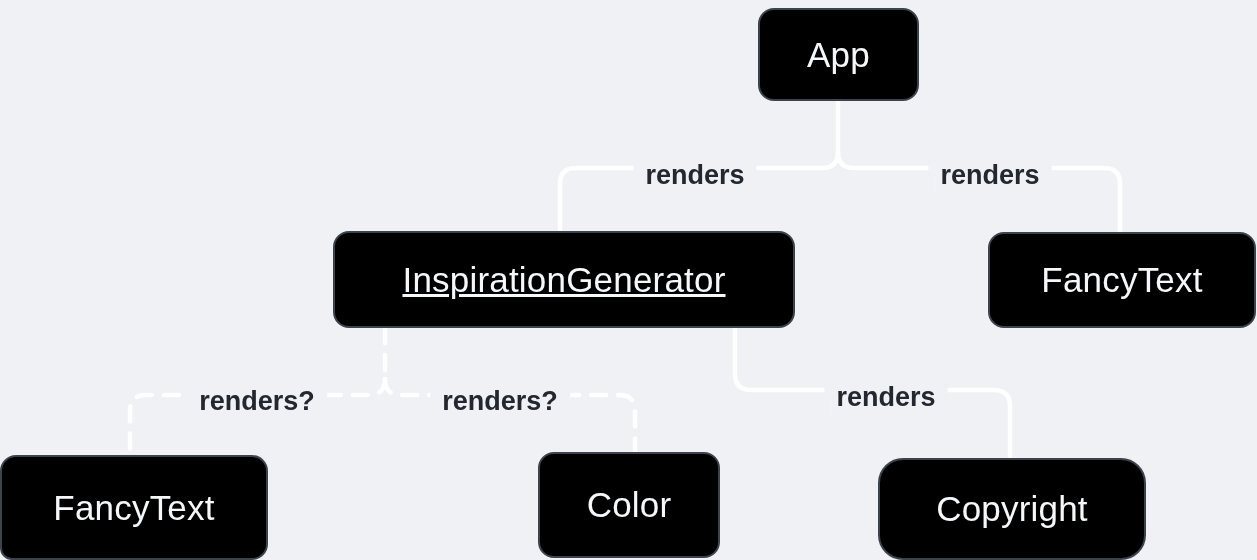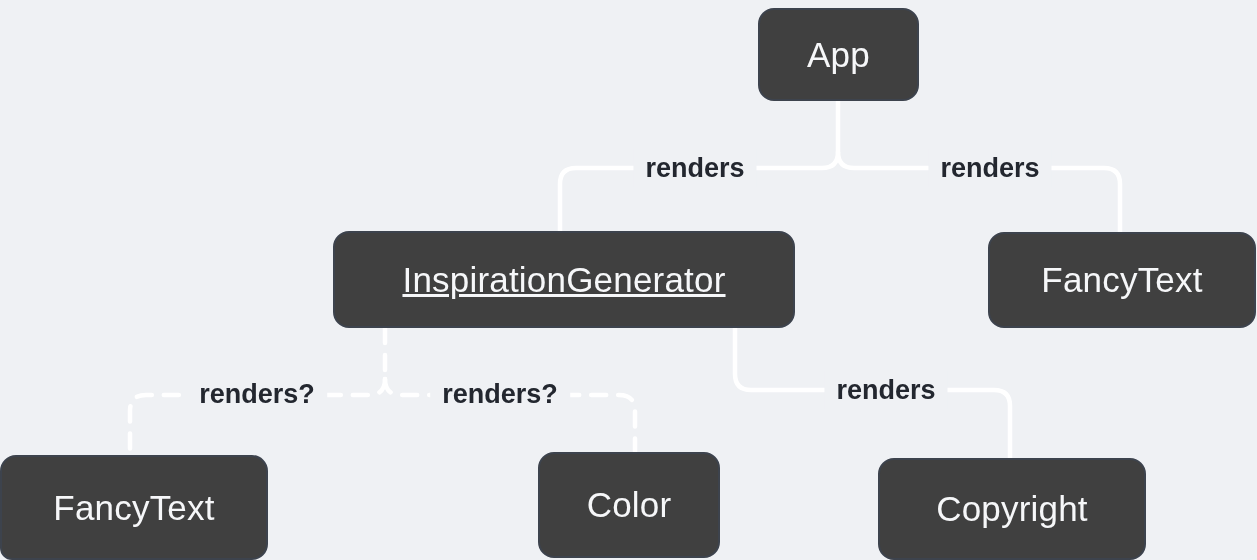--- a/index.html
+++ b/index.html
@@ -27,46 +27,47 @@
     stroke-linecap: round;
   }
   .edge.dashed {
     stroke-dasharray: 15 12;
   }
   .node {
     position: absolute;
     display: flex;
     align-items: center;
     justify-content: center;
-    background: #404040;
+    background: #000000;
     color: #F6F7F9;
     border: 2px solid #3D434D;
     border-radius: 16px;
     font-size: 35px;
     font-weight: 500;
     box-sizing: border-box;
     letter-spacing: 0.2px;
   }
   .edge-label {
     position: absolute;
     transform: translate(-50%, -50%);
     background: #EFF1F4;
     color: #23272F;
     font-size: 27px;
     font-weight: bold;
     padding: 3px 12px;
     white-space: nowrap;
+    margin-top: 7px;
   }
   
   .node-app        { left: 758px; top: 8px;   width: 161px; height: 93px; }
   .node-ig         { left: 333px; top: 231px; width: 462px; height: 97px; text-decoration: underline; }
   .node-ft-top     { left: 988px; top: 232px; width: 268px; height: 96px; }
   .node-ft-bottom  { left: 0px;   top: 455px; width: 268px; height: 105px; border-bottom-left-radius: 12px; }
   .node-color      { left: 538px; top: 452px; width: 182px; height: 106px; }
-  .node-copyright  { left: 878px; top: 458px; width: 268px; height: 102px; }
+  .node-copyright  { left: 878px; top: 458px; width: 268px; height: 102px; border-radius: 25px; }
   
   .lbl-app-ig        { left: 695px;  top: 168px; }
   .lbl-app-ft        { left: 990px;  top: 168px; }
   .lbl-ig-ft         { left: 257px;  top: 394px; }
   .lbl-ig-color      { left: 500px;  top: 394px; }
   .lbl-ig-copyright  { left: 886px;  top: 390px; }
 </style>
 </head>
 <body>
 

